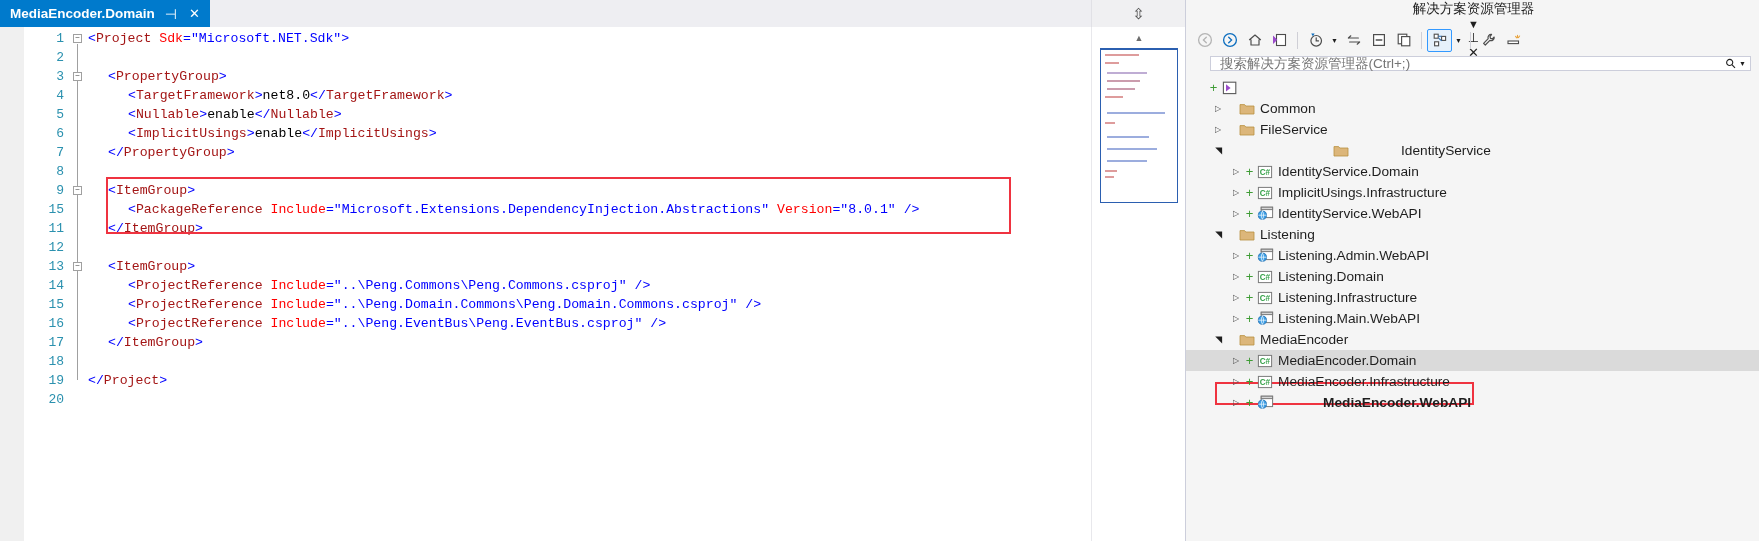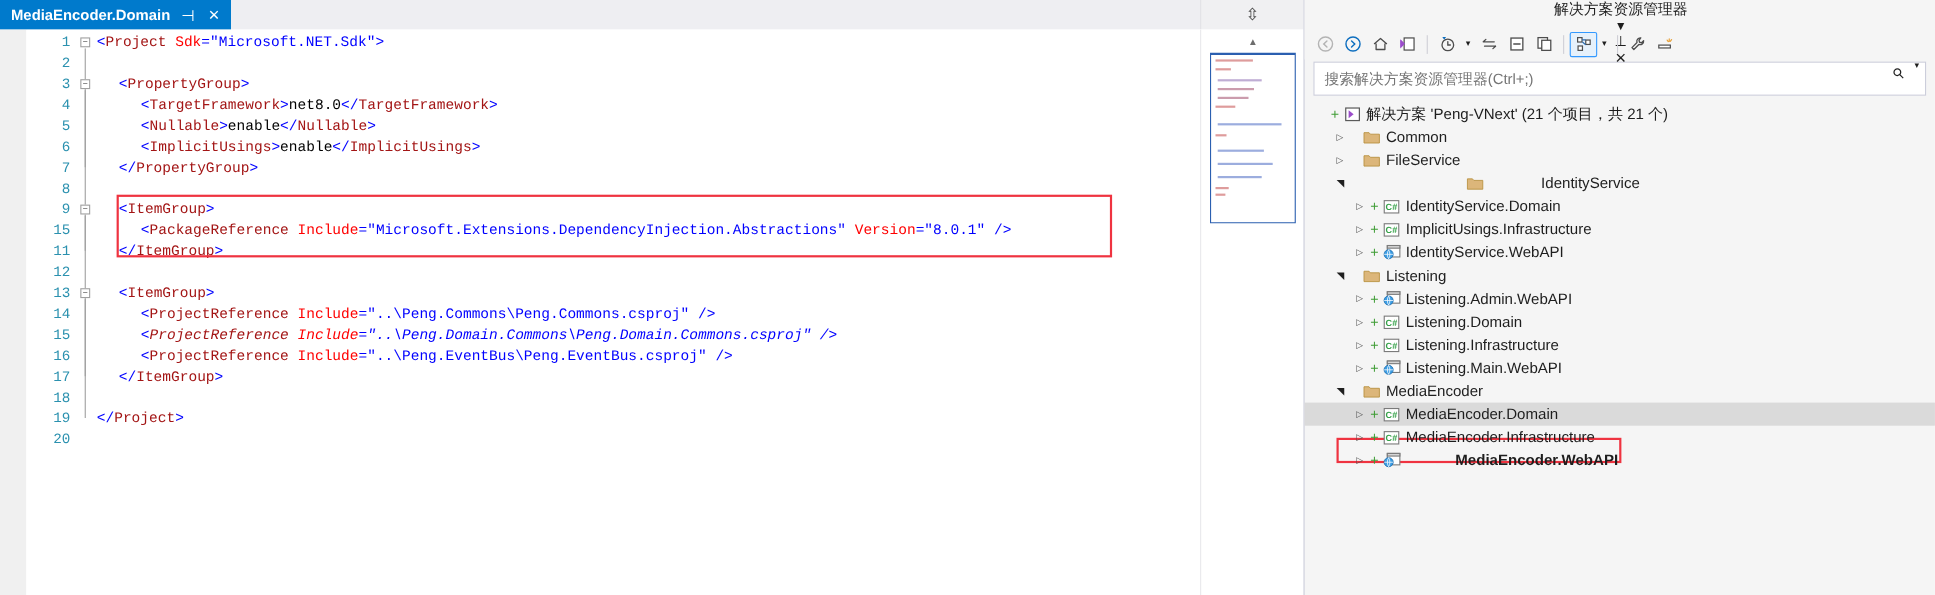--- a/index.html
+++ b/index.html
@@ -133,23 +133,23 @@
   .tb-btn {
     width: 25px; height: 23px; display: flex; align-items: center; justify-content: center;
     cursor: pointer; border: 1px solid transparent; border-radius: 2px;
   }
   .tb-btn.sel { border-color: #3399ff; background: #e6f1fb; }
   .tb-arrow { width: 13px; height: 23px; display:flex; align-items:center; justify-content:center;
               color:#1e1e1e; font-size: 7px; cursor:pointer; }
   .tb-sep { width: 1px; height: 17px; background: #cfcfd6; margin: 0 5px; }
 
   .solex-search {
-    margin: 2px 8px 4px 8px; height: 31px;
+    margin: 2px 8px 4px 24px; height: 15px;
     background: #ffffff; border: 1px solid #cccedb;
-    display: flex; padding: 0 4px 0 7px;
+    display: flex; align-items: center; padding: 0 4px 0 7px;
   }
   .solex-search input {
     flex: 1; border: 0; outline: 0; font-size: 13.5px;
     color: #6d6d6d; font-family: "Liberation Sans", sans-serif; background: transparent;
   }
   .search-mag { color: #1e1e1e; font-size: 13px; transform: rotate(-45deg); }
   .search-caret { color:#1e1e1e; font-size: 7px; margin-left: 4px; }
 
   .tree { position: relative; padding-top: 2px; }
   .trow {
@@ -241,21 +241,21 @@
           <div class="cline" style="padding-left: 40px;"><span class="k-blue">&lt;</span><span class="k-dkred">Nullable</span><span class="k-blue">&gt;</span><span class="k-text">enable</span><span class="k-blue">&lt;/</span><span class="k-dkred">Nullable</span><span class="k-blue">&gt;</span></div>
           <div class="cline" style="padding-left: 40px;"><span class="k-blue">&lt;</span><span class="k-dkred">ImplicitUsings</span><span class="k-blue">&gt;</span><span class="k-text">enable</span><span class="k-blue">&lt;/</span><span class="k-dkred">ImplicitUsings</span><span class="k-blue">&gt;</span></div>
           <div class="cline" style="padding-left: 20px;"><span class="k-blue">&lt;/</span><span class="k-dkred">PropertyGroup</span><span class="k-blue">&gt;</span></div>
           <div class="cline" style="padding-left: 0px;">&nbsp;</div>
           <div class="cline" style="padding-left: 20px;"><span class="k-blue">&lt;</span><span class="k-dkred">ItemGroup</span><span class="k-blue">&gt;</span></div>
           <div class="cline" style="padding-left: 40px;"><span class="k-blue">&lt;</span><span class="k-dkred">PackageReference</span><span class="k-text"> </span><span class="k-red">Include</span><span class="k-blue">=</span><span class="k-attrv">"Microsoft.Extensions.DependencyInjection.Abstractions"</span><span class="k-text"> </span><span class="k-red">Version</span><span class="k-blue">=</span><span class="k-attrv">"8.0.1"</span><span class="k-blue"> /&gt;</span></div>
           <div class="cline" style="padding-left: 20px;"><span class="k-blue">&lt;/</span><span class="k-dkred">ItemGroup</span><span class="k-blue">&gt;</span></div>
           <div class="cline" style="padding-left: 0px;">&nbsp;</div>
           <div class="cline" style="padding-left: 20px;"><span class="k-blue">&lt;</span><span class="k-dkred">ItemGroup</span><span class="k-blue">&gt;</span></div>
           <div class="cline" style="padding-left: 40px;"><span class="k-blue">&lt;</span><span class="k-dkred">ProjectReference</span><span class="k-text"> </span><span class="k-red">Include</span><span class="k-blue">=</span><span class="k-attrv">"..\Peng.Commons\Peng.Commons.csproj"</span><span class="k-blue"> /&gt;</span></div>
-          <div class="cline" style="padding-left: 40px; font-style: italic;"><span class="k-blue">&lt;</span><span class="k-dkred">ProjectReference</span><span class="k-text"> </span><span class="k-red">Include</span><span class="k-blue">=</span><span class="k-attrv">"..\Peng.Domain.Commons\Peng.Domain.Commons.csproj"</span><span class="k-blue"> /&gt;</span></div>
+          <div class="cline" style="padding-left: 40px;"><span class="k-blue">&lt;</span><span class="k-dkred">ProjectReference</span><span class="k-text"> </span><span class="k-red">Include</span><span class="k-blue">=</span><span class="k-attrv">"..\Peng.Domain.Commons\Peng.Domain.Commons.csproj"</span><span class="k-blue"> /&gt;</span></div>
           <div class="cline" style="padding-left: 40px;"><span class="k-blue">&lt;</span><span class="k-dkred">ProjectReference</span><span class="k-text"> </span><span class="k-red">Include</span><span class="k-blue">=</span><span class="k-attrv">"..\Peng.EventBus\Peng.EventBus.csproj"</span><span class="k-blue"> /&gt;</span></div>
           <div class="cline" style="padding-left: 20px;"><span class="k-blue">&lt;/</span><span class="k-dkred">ItemGroup</span><span class="k-blue">&gt;</span></div>
           <div class="cline" style="padding-left: 0px;">&nbsp;</div>
           <div class="cline" style="padding-left: 0px;"><span class="k-blue">&lt;/</span><span class="k-dkred">Project</span><span class="k-blue">&gt;</span></div>
           <div class="cline" style="padding-left: 0px;">&nbsp;</div>
         </div>
     </div>
 
     <div class="editor-rail">
       <div class="rail-up">▲</div>
@@ -372,21 +372,20 @@
       <div class="solex-redbox" style="left:29px; top:307px; width:259px; height:23px;"></div>
     <div class="trow" style="padding-left: 6px;">
           <span class="twist"></span>
           <span class="plus">+</span>
           <span class="ticon">
             <svg width="17" height="14" viewBox="0 0 17 14">
               <rect x="2.4" y="1.2" width="12.4" height="11.4" fill="#ffffff" stroke="#5a5a5a" stroke-width="1.1"></rect>
               <path d="M5 3.2l4.6 3.7L5 10.6z" fill="#9b4dca"></path>
             </svg>
           </span>
-          <span class="tlabel">解决方案 'Peng-VNext' (21 个项目，共 21 个)</span>
         </div>
         <div class="trow" style="padding-left: 24px;">
           <span class="twist">▷</span>
           <span class="plus"></span>
           <span class="ticon">
             <svg width="16" height="14" viewBox="0 0 16 14">
               <path d="M1 2.6h4.6l1.2 1.4H15v8H1z" fill="#dcb67a" stroke="#b8913f" stroke-width=".8"></path>
             </svg>
           </span>
           <span class="tlabel">Common</span>

